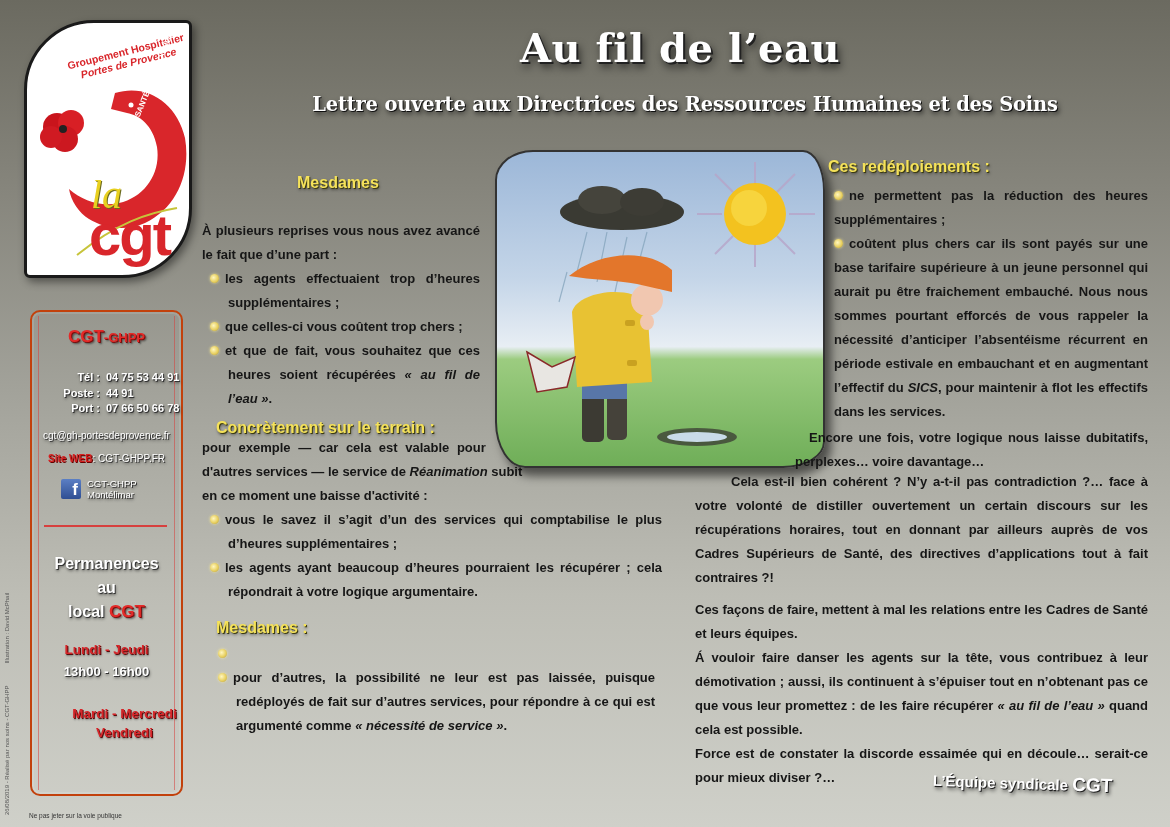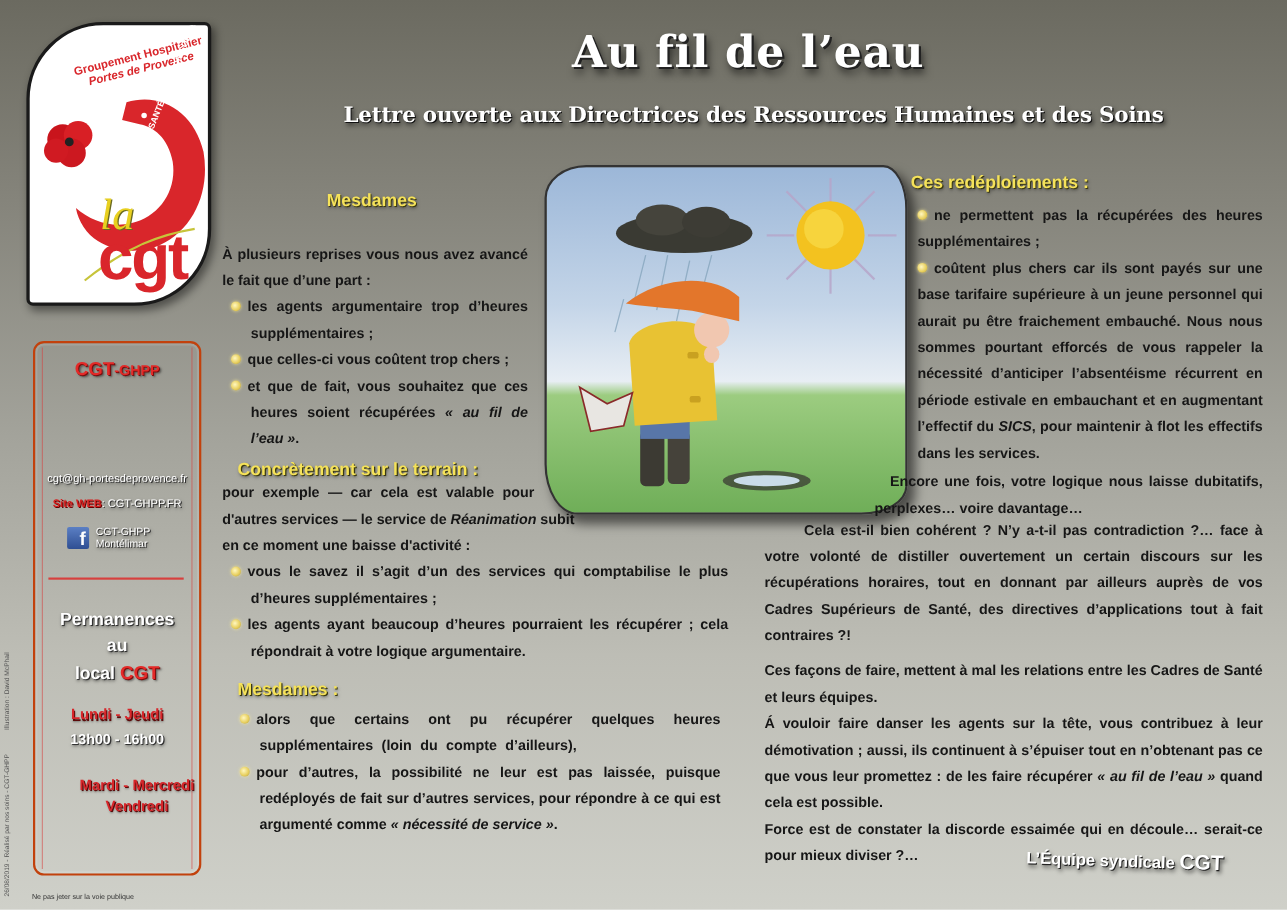--- a/index.html
+++ b/index.html
@@ -179,20 +179,34 @@
 </div>
 
 <div class="abs main-title">Au fil de l’eau</div>
 <div class="abs sub-title">Lettre ouverte aux Directrices des Ressources Humaines et des Soins</div>
 
 <div class="abs contact">
   <div class="inner-line"></div>
   <div class="ctitle">
     <span class="brand-red">CGT</span><span class="brand-red sub">-GHPP</span>
   </div>
+  <div class="phones white-sh">
+    <div class="row">
+        <span class="lbl">Tél :</span>
+        <span>04 75 53 44 91</span>
+      </div>
+    <div class="row">
+        <span class="lbl">Poste :</span>
+        <span>44 91</span>
+      </div>
+    <div class="row">
+        <span class="lbl">Port :</span>
+        <span>07 66 50 66 78</span>
+      </div>
+  </div>
   <div class="email white-sh">cgt@gh-portesdeprovence.fr</div>
   <div class="web">
     <span class="lab">Site WEB</span><span class="white-sh">: CGT-GHPP.FR</span>
   </div>
   <div class="fb">
     <div class="ficon">f</div>
     <div class="ftxt white-sh">
       <div>CGT-GHPP</div>
       <div>Montélimar</div>
     </div>
@@ -215,37 +229,37 @@
 
 <div class="abs vertical-credit">
   <span>26/08/2019 - Réalisé par nos soins - CGT-GHPP</span><span>Illustration : David McPhail</span>
 </div>
 <div class="abs footer-note">Ne pas jeter sur la voie publique</div>
 
 <div class="abs heading" style="left:297px; top:174px;">Mesdames</div>
 
 <div class="abs body-text just" style="left:202px; top:219px; width:278px;">
   <div>À plusieurs reprises vous nous avez avancé le fait que d’une part :</div>
-  <div class="bl"><span class="bullet"></span><span>les agents argumentaire trop d’heures supplémentaires ;</span></div>
+  <div class="bl"><span class="bullet"></span><span>les agents effectuaient trop d’heures supplémentaires ;</span></div>
   <div class="bl"><span class="bullet"></span><span>que celles-ci vous coûtent trop chers ;</span></div>
   <div class="bl"><span class="bullet"></span><span>et que de fait, vous souhaitez que ces heures soient récupérées </span><i>« au fil de l’eau »</i><span>.</span></div>
 </div>
 
 <div class="abs heading" style="left:216px; top:419px;">Concrètement sur le terrain :</div>
 <div class="abs body-text" style="left:202px; top:436px; width:460px;">
   <div style="word-spacing:4px">pour exemple — car cela est valable pour</div>
   <div><span>d'autres services — le service de </span><i>Réanimation</i><span> subit</span></div>
   <div>en ce moment une baisse d'activité :</div>
   <div class="bl just"><span class="bullet"></span><span>vous le savez il s’agit d’un des services qui comptabilise le plus d’heures supplémentaires ;</span></div>
   <div class="bl just"><span class="bullet"></span><span>les agents ayant beaucoup d’heures pourraient les récupérer ; cela répondrait à votre logique argumentaire.</span></div>
 </div>
 
 <div class="abs heading" style="left:216px; top:619px;">Mesdames :</div>
 <div class="abs body-text just" style="left:210px; top:642px; width:445px;">
-  <div class="bl"><span class="bullet"></span><span style="word-spacing:4px">alors que certains ont pu récupérer quelques heures supplémentaires (loin du compte d’ailleurs),</span></div>
+  <div class="bl"><span class="bullet"></span></div>
   <div class="bl"><span class="bullet"></span><span>pour d’autres, la possibilité ne leur est pas laissée, puisque redéployés de fait sur d’autres services, pour répondre à ce qui est argumenté comme </span><i>« nécessité de service »</i><span>.</span></div>
 </div>
 
 <div class="abs illus">
   <svg width="330" height="318" viewBox="0 0 330 318">
 
     <g stroke="#7fa0b8" stroke-width="1.2" opacity=".7">
       <line x1="90" y1="80" x2="80" y2="120"></line>
         <line x1="110" y1="80" x2="100" y2="130"></line>
       <line x1="130" y1="85" x2="118" y2="140"></line>
@@ -287,21 +301,21 @@
     <path d="M72 124 C 100 100, 150 95, 175 118 L 175 140 L 140 132 C 120 128, 95 128, 72 124 Z" fill="#e3762b"></path>
 
     <ellipse cx="150" cy="170" rx="7" ry="8" fill="#f1c7b0"></ellipse>
 
     <path d="M30 200 L 55 215 L 78 205 L 70 235 L 40 240 Z" fill="#e8e6e2" stroke="#8a2a2a" stroke-width="1.5"></path>
   </svg>
 </div>
 
 <div class="abs heading" style="left:828px; top:158px;">Ces redéploiements :</div>
 <div class="abs body-text just" style="left:826px; top:184px; width:322px;">
-  <div style="padding-left:8px"><span class="bullet"></span><span>ne permettent pas la récupérées des heures supplémentaires ;</span></div>
+  <div style="padding-left:8px"><span class="bullet"></span><span>ne permettent pas la réduction des heures supplémentaires ;</span></div>
   <div style="padding-left:8px"><span class="bullet"></span><span>coûtent plus chers car ils sont payés sur une base tarifaire supérieure à un jeune personnel qui aurait pu être fraichement embauché. Nous nous sommes pourtant efforcés de vous rappeler la nécessité d’anticiper l’absentéisme récurrent en période estivale en embauchant et en augmentant l’effectif du </span><i>SICS</i><span>, pour maintenir à flot les effectifs dans les services.</span></div>
 </div>
 
 <div class="abs body-text just" style="left:795px; top:426px; width:353px; text-indent:14px;">Encore une fois, votre logique nous laisse dubitatifs, perplexes… voire davantage…</div>
 
 <div class="abs body-text just" style="left:695px; top:470px; width:453px; text-indent:36px;">Cela est-il bien cohérent ? N’y a-t-il pas contradiction ?… face à votre volonté de distiller ouvertement un certain discours sur les récupérations horaires, tout en donnant par ailleurs auprès de vos Cadres Supérieurs de Santé, des directives d’applications tout à fait contraires ?!</div>
 
 <div class="abs body-text just" style="left:695px; top:598px; width:453px;">
   <div>Ces façons de faire, mettent à mal les relations entre les Cadres de Santé et leurs équipes.</div>
   <div><span>Á vouloir faire danser les agents sur la tête, vous contribuez à leur démotivation ; aussi, ils continuent à s’épuiser tout en n’obtenant pas ce que vous leur promettez : de les faire récupérer </span><i>« au fil de l’eau »</i><span> quand cela est possible.</span></div>

